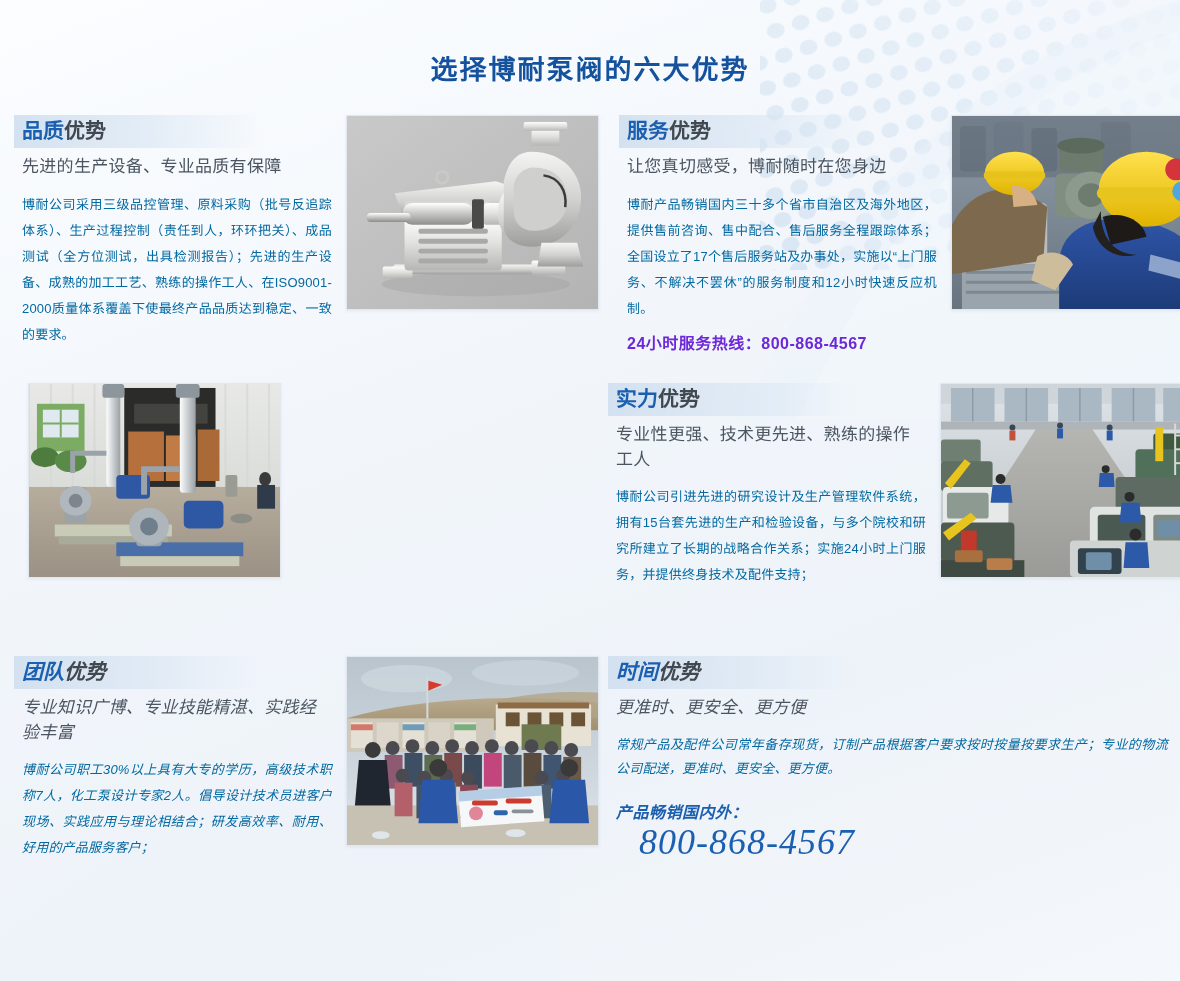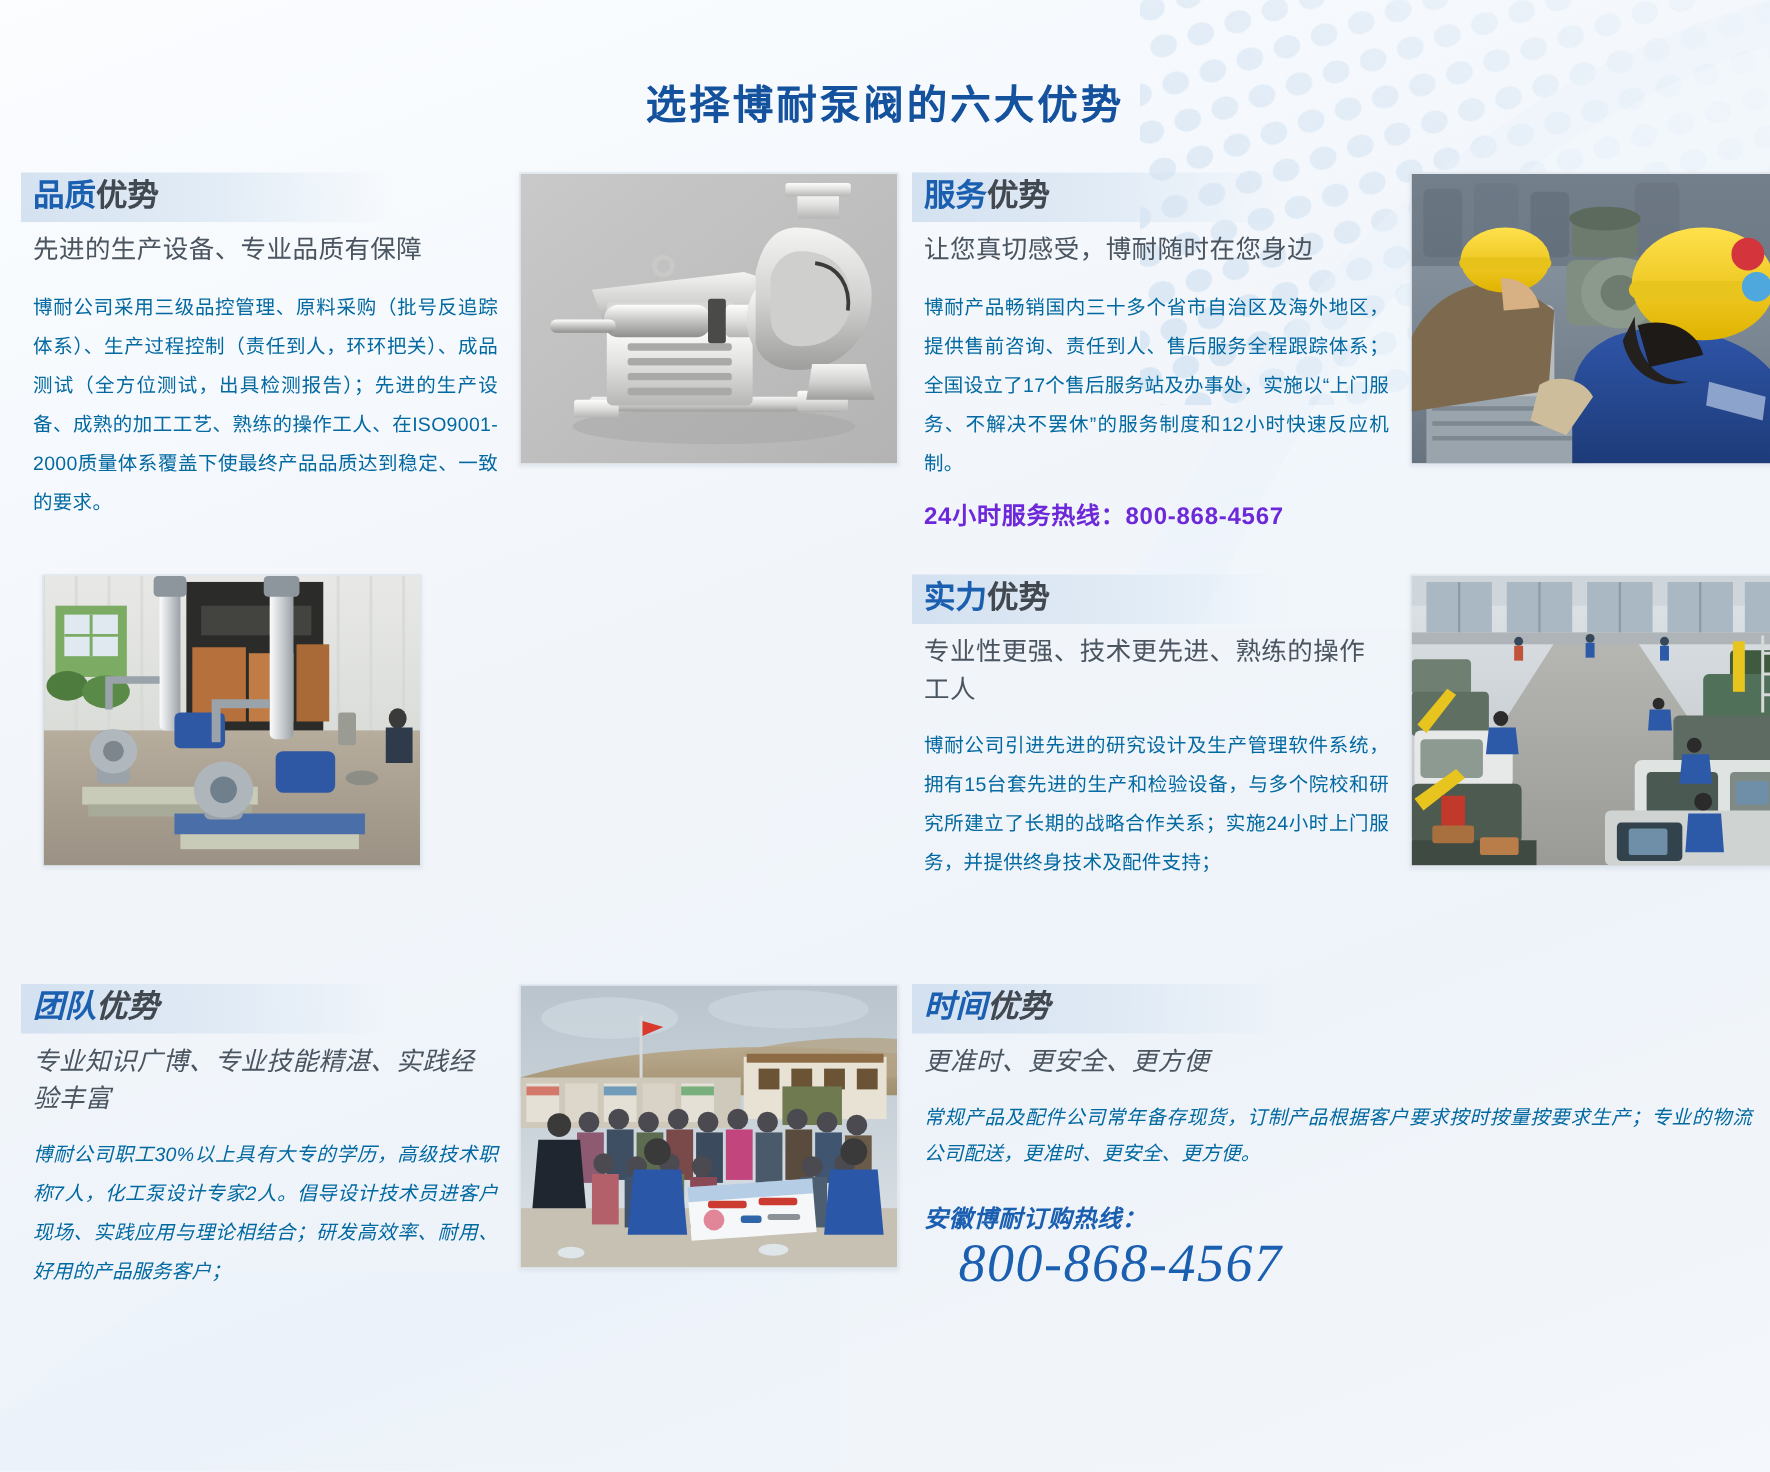--- a/index.html
+++ b/index.html
@@ -69,21 +69,21 @@
   .grid {
     position: relative;
     margin-top: 24px;
   }
 
   .row {
     display: flex;
     align-items: flex-start;
     margin-bottom: 18px;
   }
-  .row.r1 { height: 250px; }
+  .row.r1 { height: 250px; gap: 11px; }
   .row.r2 { height: 255px; }
   .row.r3 { height: 230px; font-style: italic; }
 
   .cell {
     display: flex;
     align-items: flex-start;
   }
   .cell.left  { width: 590px; padding-left: 14px; }
   .cell.right { width: 590px; padding-left: 18px; }
 
@@ -274,21 +274,21 @@
           </svg>
         </div>
       </div>
 
       <div class="cell right">
         <div class="textcol">
           <div class="blk-head">
             <span class="hl">服务</span><span class="hr">优势</span>
           </div>
           <div class="blk-sub">让您真切感受，博耐随时在您身边</div>
-          <div class="blk-body">博耐产品畅销国内三十多个省市自治区及海外地区，提供售前咨询、责任到人、售后服务全程跟踪体系；全国设立了17个售后服务站及办事处，实施以“上门服务、不解决不罢休”的服务制度和12小时快速反应机制。</div>
+          <div class="blk-body">博耐产品畅销国内三十多个省市自治区及海外地区，提供售前咨询、售中配合、售后服务全程跟踪体系；全国设立了17个售后服务站及办事处，实施以“上门服务、不解决不罢休”的服务制度和12小时快速反应机制。</div>
           <div class="hotline">24小时服务热线：800-868-4567</div>
         </div>
         <div class="imgcol">
           <svg viewBox="0 0 253 195" preserveAspectRatio="none" aria-hidden="true">
             <defs>
               <linearGradient id="g-bg2" x1="0" y1="0" x2="0" y2="1">
                 <stop offset="0%" stop-color="#8e99a4"></stop>
                   <stop offset="55%" stop-color="#7b8894"></stop>
                   <stop offset="100%" stop-color="#67737f"></stop>
               </linearGradient>
@@ -653,20 +653,20 @@
         </div>
       </div>
 
       <div class="cell right">
         <div class="textcol wide">
           <div class="blk-head">
             <span class="hl">时间</span><span class="hr">优势</span>
           </div>
           <div class="blk-sub">更准时、更安全、更方便</div>
           <div class="blk-body loose">常规产品及配件公司常年备存现货，订制产品根据客户要求按时按量按要求生产；专业的物流公司配送，更准时、更安全、更方便。</div>
-          <div class="order-label">安徽博耐订购热线：</div>
+          <div class="order-label">产品畅销国内外：</div>
           <div class="order-number">800-868-4567</div>
         </div>
       </div>
     </div>
 
   </div>
 </div>
 
 </body></html>

